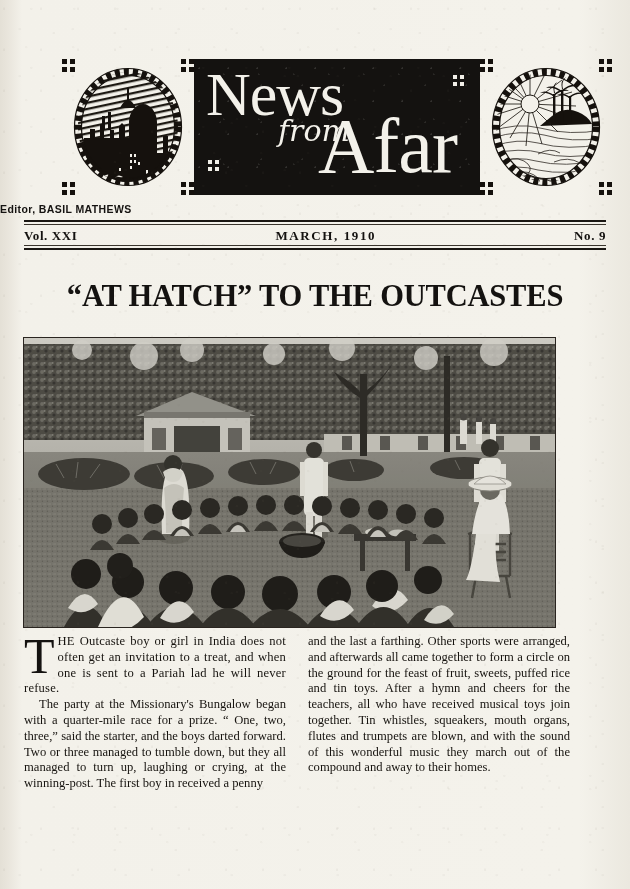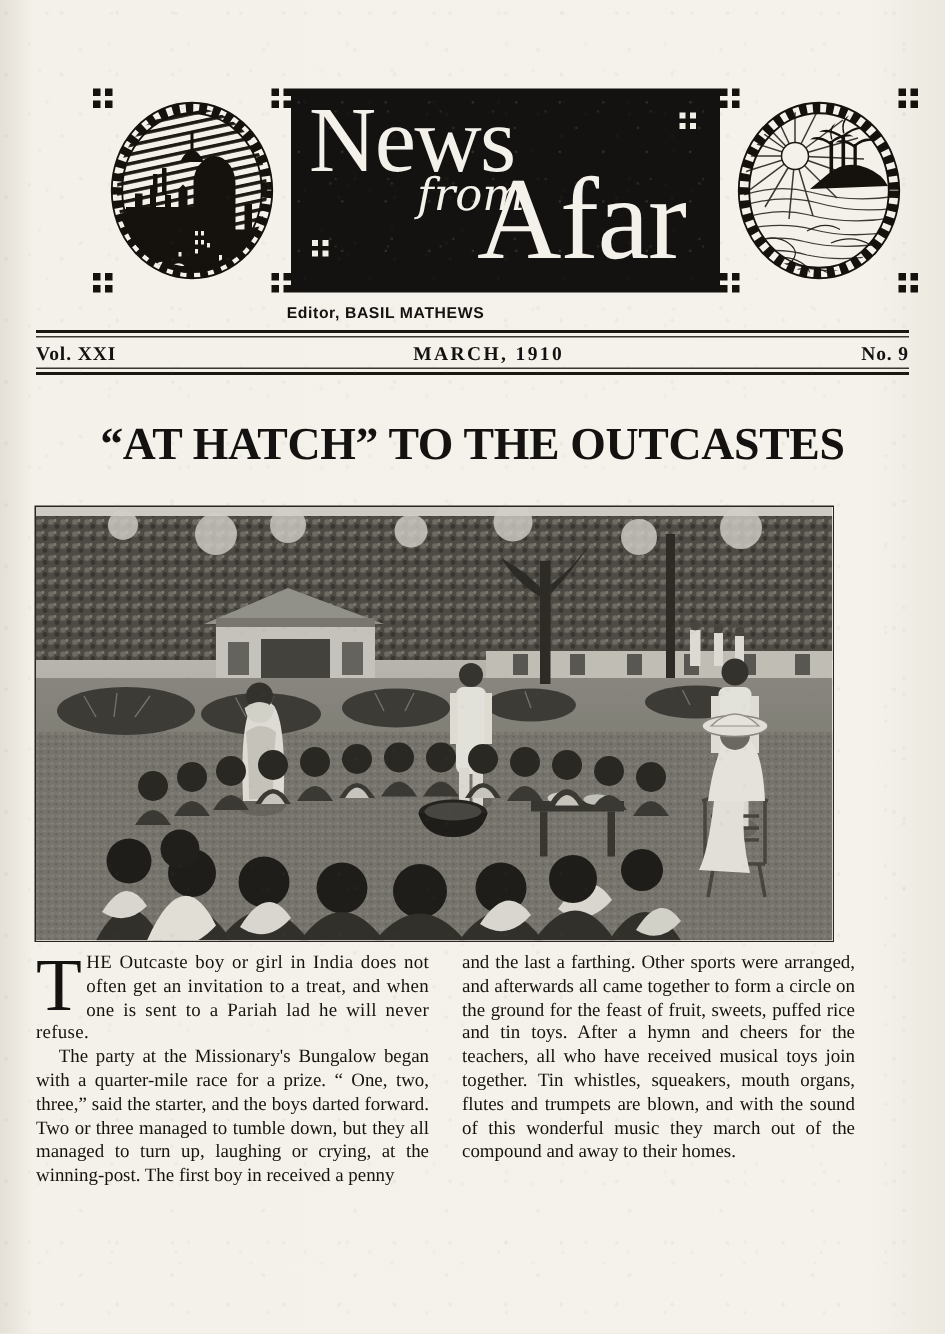--- a/index.html
+++ b/index.html
@@ -129,21 +129,21 @@
     letter-spacing: -1px;
     font-family: "Liberation Serif", serif;
   }
 
   
   #editor-line {
     position: absolute;
     left: 0;
     top: 203px;
     width: 514px;
-    text-align: center;
+    text-align: left;
     font-family: "Liberation Sans", sans-serif;
     font-weight: bold;
     font-size: 10.5px;
     letter-spacing: .4px;
     color: #141210;
   }
   .rule-pair {
     position: absolute;
     left: 24px;
     width: 582px;

